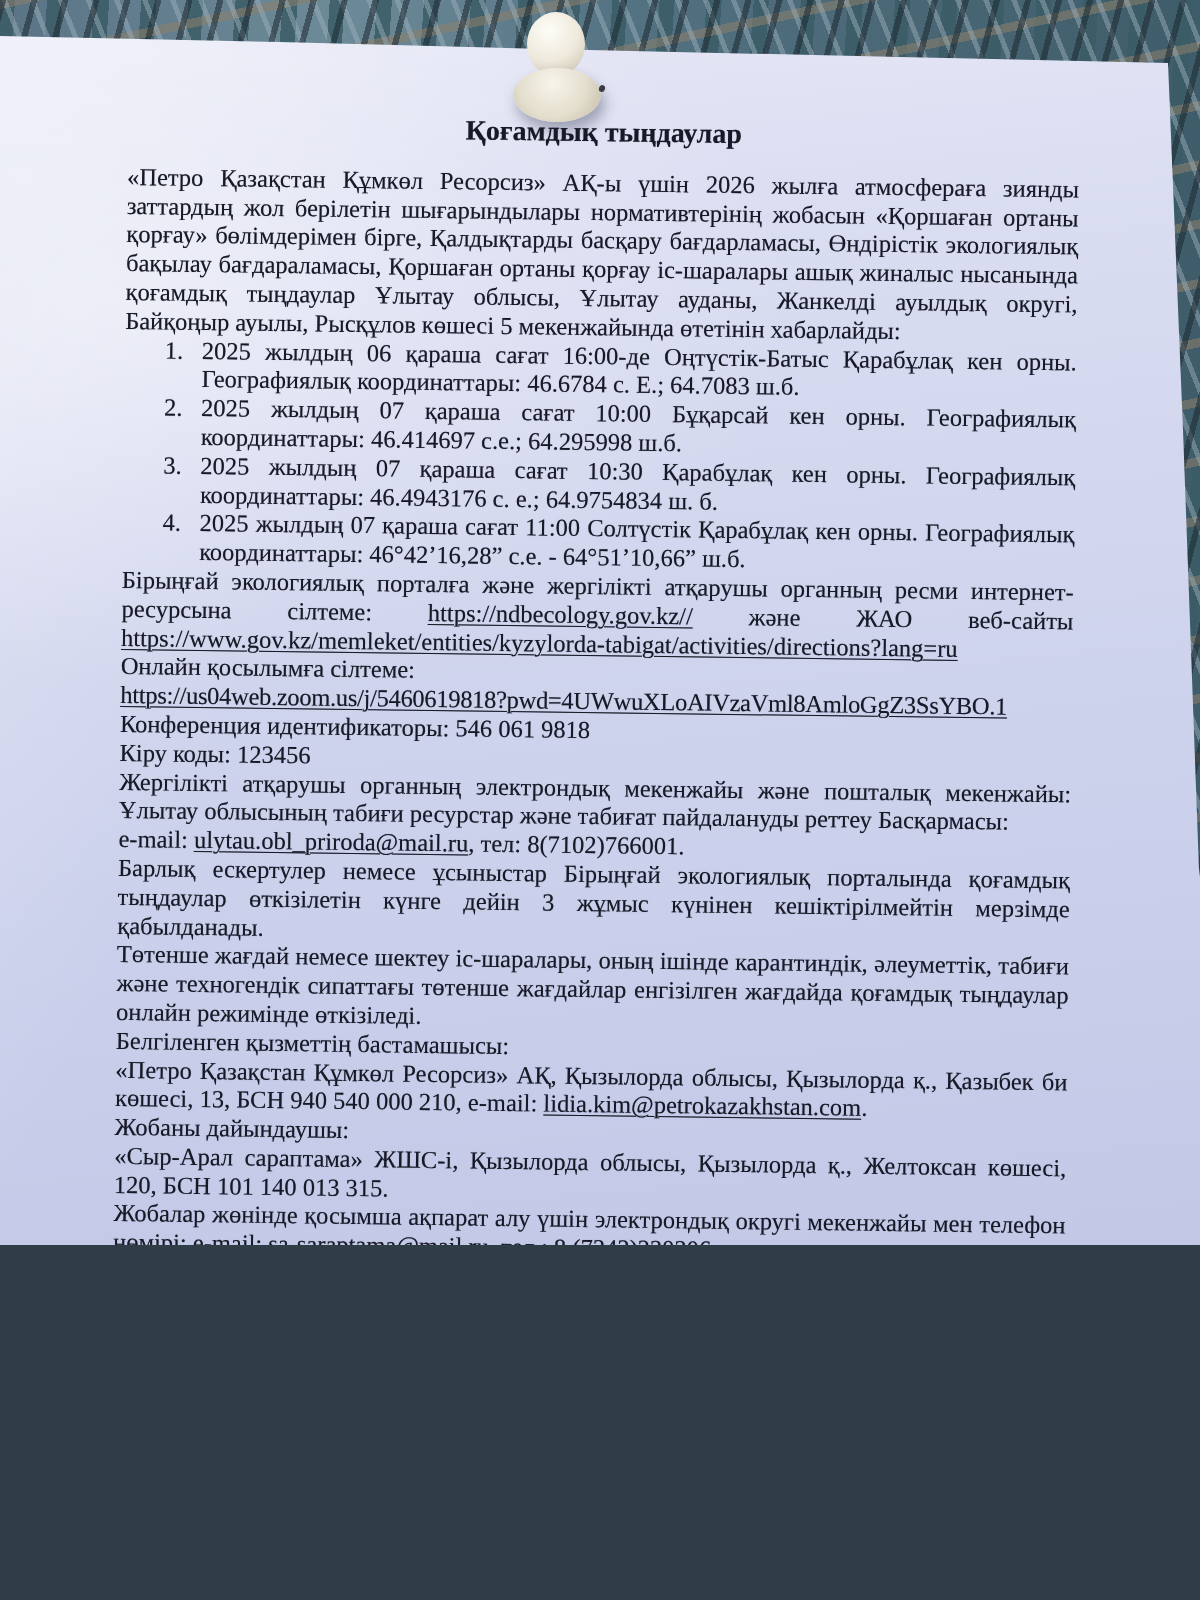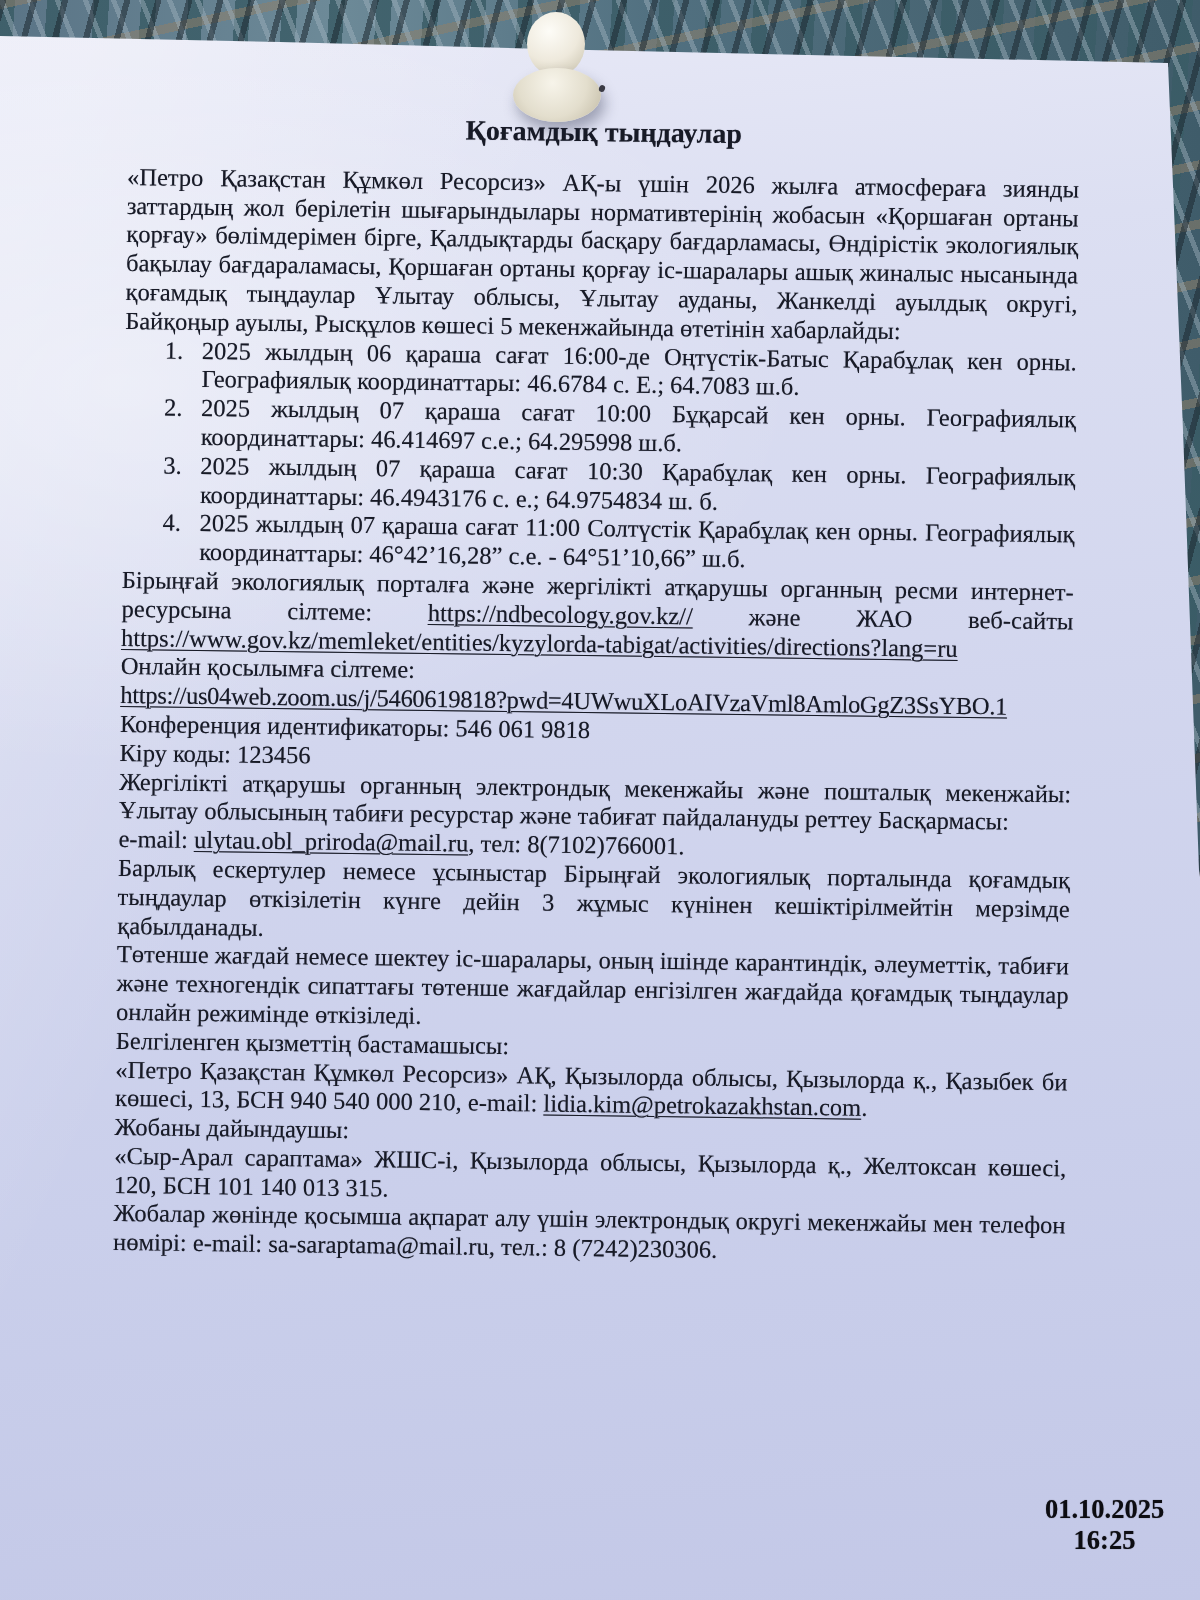--- a/index.html
+++ b/index.html
@@ -1,16 +1,16 @@
 <!DOCTYPE html>
 <html><head>
 <meta charset="utf-8">
 <style>
   html,body{margin:0;padding:0;background:#2e3d46;}
-  .stage{position:relative;width:1200px;height:1600px;overflow:hidden;
+  .stage{position:relative;width:1200px;height:1245px;overflow:hidden;
          font-family:"Liberation Serif","DejaVu Serif",serif;}
   
   .wall{position:absolute;inset:0;background-color:#56707f;
     background-image:
       repeating-linear-gradient(105deg, rgba(28,40,48,0.55) 0 6px, rgba(28,40,48,0) 6px 30px),
       repeating-linear-gradient(68deg, rgba(160,178,190,0.45) 0 5px, rgba(160,178,190,0) 5px 26px),
       repeating-linear-gradient(168deg, rgba(141,127,106,0.55) 0 9px, rgba(141,127,106,0) 9px 58px),
       repeating-linear-gradient(94deg, rgba(58,92,102,0.85) 0 15px, rgba(58,92,102,0) 15px 47px),
       linear-gradient(90deg,#5a7486,#6d8a98 28%,#517080 55%,#486573 80%,#3f5c6a);}
   

